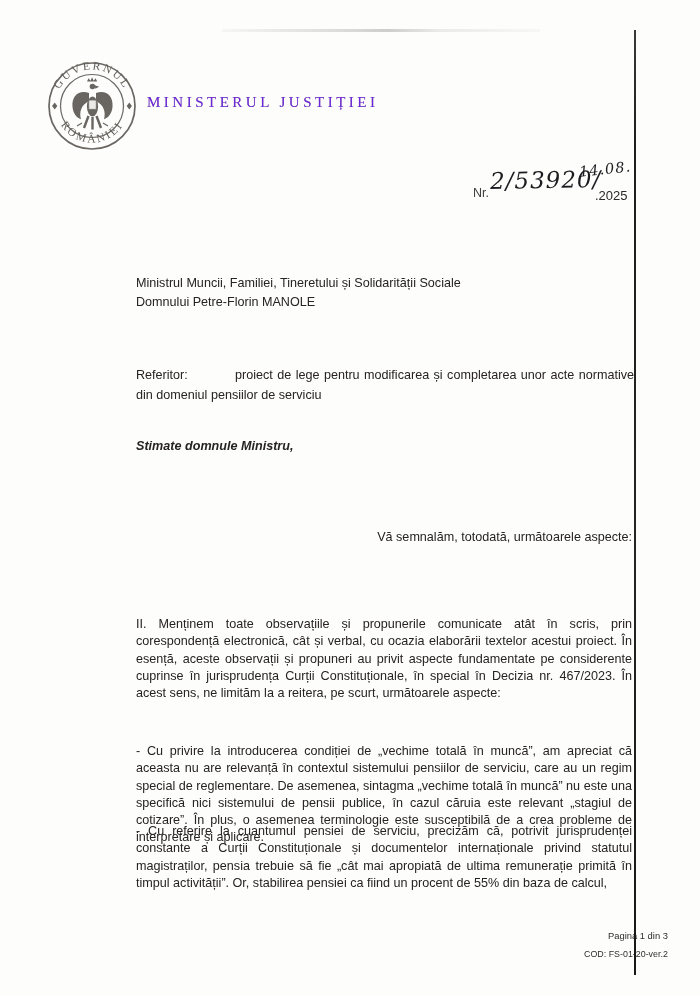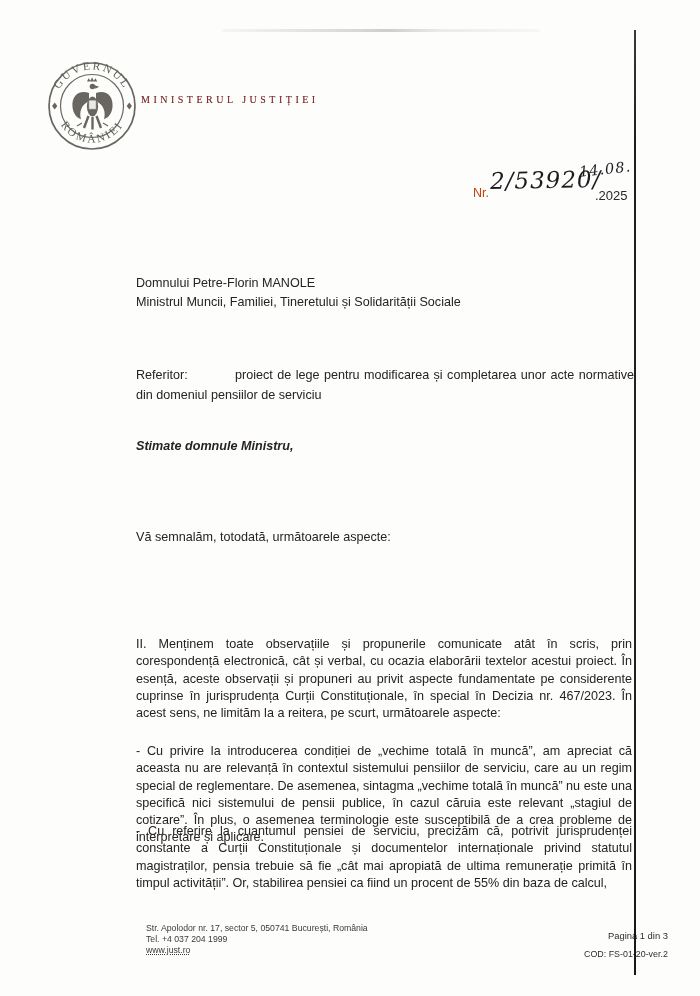--- a/index.html
+++ b/index.html
@@ -22,41 +22,41 @@
     background:
       linear-gradient(90deg, transparent 0 4%, #f0efec 4% 9%, transparent 9% 14%, #ececе8 0),
       repeating-linear-gradient(90deg, rgba(120,118,110,.10) 0 26px, rgba(120,118,110,.02) 26px 44px, rgba(120,118,110,.13) 44px 66px, rgba(120,118,110,.03) 66px 90px);
     -webkit-mask:linear-gradient(180deg,transparent 0 28%, #000 45% 75%, transparent 95%);
             mask:linear-gradient(180deg,transparent 0 28%, #000 45% 75%, transparent 95%);
   }
   
   .seal{position:absolute;left:46px;top:60px;width:92px;height:92px;opacity:.88;}
   
   .ministry{
-    position:absolute;left:141px;top:94px;width:320px;
-    font-family:"Liberation Serif", serif;font-size:10px;letter-spacing:3.5px;
-    color:#7f1d1d;text-shadow:0 0 .6px #b3afa7;white-space:nowrap;
+    position:absolute;left:147px;top:94px;width:320px;
+    font-family:"Liberation Serif", serif;font-size:15px;letter-spacing:3.5px;
+    color:#6d28d9;text-shadow:0 0 .6px #b3afa7;white-space:nowrap;
   }
   
   .reg{position:absolute;left:473px;top:160px;width:165px;height:50px;}
-  .reg-label{position:absolute;left:0;top:26px;font-size:12.5px;color:#c2410c;}
+  .reg-label{position:absolute;left:0;top:26px;font-size:12.5px;color:#404040;}
   .hw{font-family:"DejaVu Serif", serif;font-style:italic;color:#1c1c20;}
   .reg-number{position:absolute;left:17px;top:7px;font-size:23px;letter-spacing:1px;transform:rotate(-1deg);}
   .reg-date{position:absolute;left:106px;top:1px;font-size:14.5px;letter-spacing:1px;transform:rotate(-6deg);}
   .reg-year{position:absolute;left:122px;top:28px;font-size:13px;color:#2a2825;}
   
   .block{position:absolute;left:136px;width:496px;font-size:12.6px;line-height:17.3px;text-align:justify;}
   .recipient{top:274px;line-height:19px;text-align:left;}
   .subject{top:366px;width:498px;line-height:19.5px;}
   .subject-label{display:inline-block;width:99px;}
   .salutation{top:438px;font-weight:bold;font-style:italic;text-align:left;}
   .p0{top:476px;}
-  .p1{top:529px;text-align:left;}
+  .p1{top:529px;text-align:right;}
   .p2{top:567px;font-style:italic;line-height:18.8px;}
-  .p3{top:636px;}
+  .p3{top:616px;}
   .p4{top:719px;margin-top:24px;}
   .p5{top:823px;}
   
   .footer-left{
     position:absolute;left:146px;top:923px;font-size:8.7px;line-height:10.8px;color:#3b3a37;
   }
   .footer-left .site{text-decoration:underline;text-decoration-style:dotted;color:#3b3a37;}
   .footer-page{position:absolute;left:608px;top:930px;font-size:9.4px;color:#2e2d2b;white-space:nowrap;}
   .footer-code{position:absolute;left:584px;top:949px;font-size:8.9px;color:#2e2d2b;white-space:nowrap;}
 </style>
@@ -104,36 +104,31 @@
   <div class="ministry">MINISTERUL JUSTIȚIEI</div>
 
   <div class="reg">
     <span class="reg-label">Nr.</span>
     <span class="hw reg-number">2/53920/</span>
     <span class="hw reg-date">14.08.</span>
     <span class="reg-year">.2025</span>
   </div>
 
   <div class="block recipient">
+    <div>Ministrul Muncii, Familiei, Tineretului și Solidarității Sociale</div>
     <div>Domnului Petre-Florin MANOLE</div>
-    <div>Ministrul Muncii, Familiei, Tineretului și Solidarității Sociale</div>
   </div>
 
   <div class="block subject">
     <span class="subject-label">Referitor:</span><span>proiect de lege pentru modificarea și completarea unor acte normative din domeniul pensiilor de serviciu</span>
   </div>
 
   <div class="block salutation">Stimate domnule Ministru,</div>
 
   <div class="block p1">Vă semnalăm, totodată, următoarele aspecte:</div>
   <div class="block p3">II. Menținem toate observațiile și propunerile comunicate atât în scris, prin corespondență electronică, cât și verbal, cu ocazia elaborării textelor acestui proiect. În esență, aceste observații și propuneri au privit aspecte fundamentate pe considerente cuprinse în jurisprudența Curții Constituționale, în special în Decizia nr. 467/2023. În acest sens, ne limităm la a reitera, pe scurt, următoarele aspecte:</div>
   <div class="block p4">-  Cu privire la introducerea condiției de „vechime totală în muncă”, am apreciat că aceasta nu are relevanță în contextul sistemului pensiilor de serviciu, care au un regim special de reglementare. De asemenea, sintagma „vechime totală în muncă” nu este una specifică nici sistemului de pensii publice, în cazul căruia este relevant „stagiul de cotizare”. În plus, o asemenea terminologie este susceptibilă de a crea probleme de interpretare și aplicare.</div>
   <div class="block p5">-  Cu referire la cuantumul pensiei de serviciu, precizăm că, potrivit jurisprudenței constante a Curții Constituționale și documentelor internaționale privind statutul magistraților, pensia trebuie să fie „cât mai apropiată de ultima remunerație primită în timpul activității”. Or, stabilirea pensiei ca fiind un procent de 55% din baza de calcul,</div>
 
-  <div class="footer-left">
-    <div>Str. Apolodor nr. 17, sector 5, 050741 București, România</div>
-    <div>Tel. +4 037 204 1999</div>
-    <div class="site">www.just.ro</div>
-  </div>
   <div class="footer-page">Pagina 1 din 3</div>
   <div class="footer-code">COD: FS-01-20-ver.2</div>
 
 </div>
 
 </body></html>

